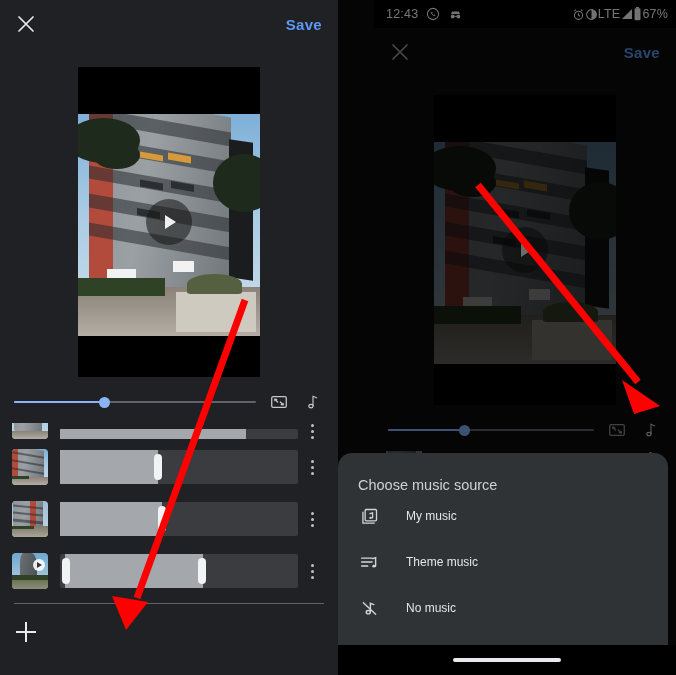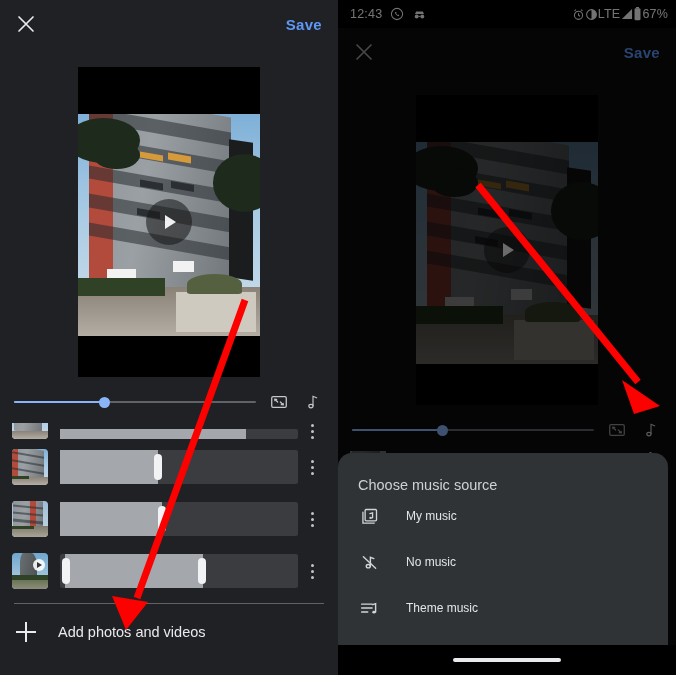--- a/index.html
+++ b/index.html
@@ -5,21 +5,21 @@
   * { box-sizing: border-box; margin: 0; padding: 0; }
   html, body {
     width: 676px; height: 675px;
     background: #000;
     font-family: "Liberation Sans", sans-serif;
     overflow: hidden;
   }
   .screens { display: flex; width: 676px; height: 675px; }
   .panel { position: relative; width: 338px; height: 675px; overflow: hidden; background: #1f2124; }
   .panel-left { background: #202124; }
-  .panel-right { background: #0c0c0c; }
+  .panel-right { background: #0c0c0c; padding-left: 36px; }
 
   
   .statusbar {
     height: 28px; background: #000; color: #fff;
     display: flex; align-items: center; justify-content: space-between;
     padding: 0 8px 0 12px; font-size: 12.5px; letter-spacing: .2px;
   }
   .status-left { display: flex; align-items: center; gap: 8px; }
   .status-right { display: flex; align-items: center; }
   .sb-icon { display: inline-flex; align-items: center; }
@@ -315,21 +315,20 @@
             <span></span>
             <span></span>
           </div>
       </div>
     </div>
 
     <div class="divider"></div>
 
     <div class="add-row">
       <div class="add-plus"></div>
-      <div class="add-label">Add photos and videos</div>
     </div>
 
     <svg class="arrow-layer" viewBox="0 0 338 675">
       <line x1="245" y1="300" x2="137" y2="598" stroke="#fd0000" stroke-width="7"></line>
       <polygon points="126,630 112,596 148,602" fill="#fd0000"></polygon>
     </svg>
   </div>
 
   <div class="panel panel-right">
 
@@ -499,37 +498,37 @@
             <path d="M15.5 13.5V7.8l-3 .8" stroke-linecap="round"></path>
             <ellipse cx="13.3" cy="13.6" rx="1.5" ry="1.2" fill="#d2d5d8" stroke="none"></ellipse>
           </svg>
         </span>
         <span class="sheet-label">My music</span>
       </div>
 
       <div class="sheet-item">
         <span class="sheet-icon">
           <svg viewBox="0 0 24 24" width="21" height="21" fill="none" stroke="#d2d5d8" stroke-width="1.6">
+            <path d="M3 7h12M3 11.5h12M3 16h7" stroke-linecap="round"></path>
+            <path d="M19 16V6.5l-3.5 1" stroke-linecap="round"></path>
+            <ellipse cx="17.1" cy="16.2" rx="1.9" ry="1.5" fill="#d2d5d8" stroke="none"></ellipse>
+          </svg>
+        </span>
+        <span class="sheet-label">Theme music</span>
+      </div>
+
+      <div class="sheet-item">
+        <span class="sheet-icon">
+          <svg viewBox="0 0 24 24" width="21" height="21" fill="none" stroke="#d2d5d8" stroke-width="1.6">
             <path d="M13 16V6l4 1.5" stroke-linecap="round"></path>
             <ellipse cx="10.6" cy="16.2" rx="2.3" ry="1.9"></ellipse>
             <path d="M5 5.5L19 18.5" stroke-linecap="round"></path>
           </svg>
         </span>
         <span class="sheet-label">No music</span>
-      </div>
-
-      <div class="sheet-item">
-        <span class="sheet-icon">
-          <svg viewBox="0 0 24 24" width="21" height="21" fill="none" stroke="#d2d5d8" stroke-width="1.6">
-            <path d="M3 7h12M3 11.5h12M3 16h7" stroke-linecap="round"></path>
-            <path d="M19 16V6.5l-3.5 1" stroke-linecap="round"></path>
-            <ellipse cx="17.1" cy="16.2" rx="1.9" ry="1.5" fill="#d2d5d8" stroke="none"></ellipse>
-          </svg>
-        </span>
-        <span class="sheet-label">Theme music</span>
       </div>
     </div>
 
     <div class="navbar">
       <div class="nav-pill"></div>
     </div>
 
     <svg class="arrow-layer" viewBox="0 0 338 675">
       <line x1="140" y1="185" x2="300" y2="382" stroke="#fd0000" stroke-width="7"></line>
       <polygon points="322,406 284,380 296,414" fill="#fd0000"></polygon>

